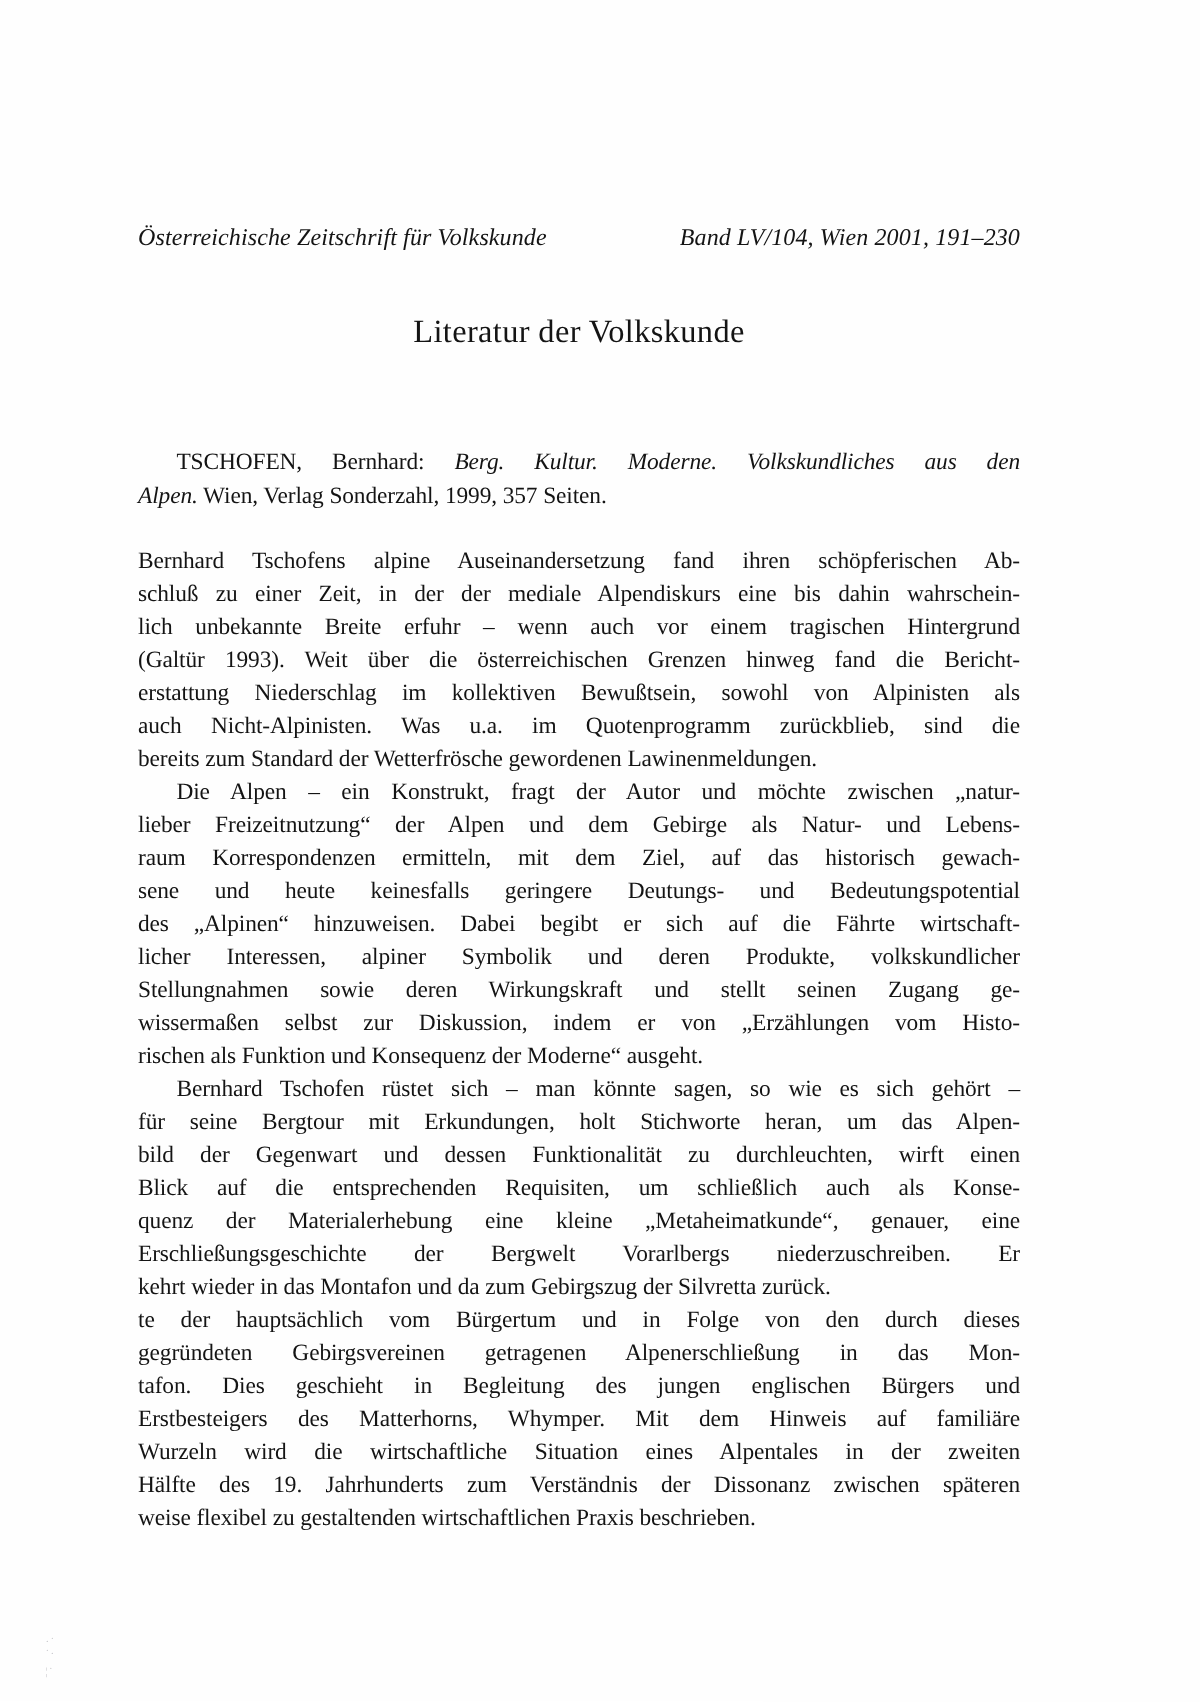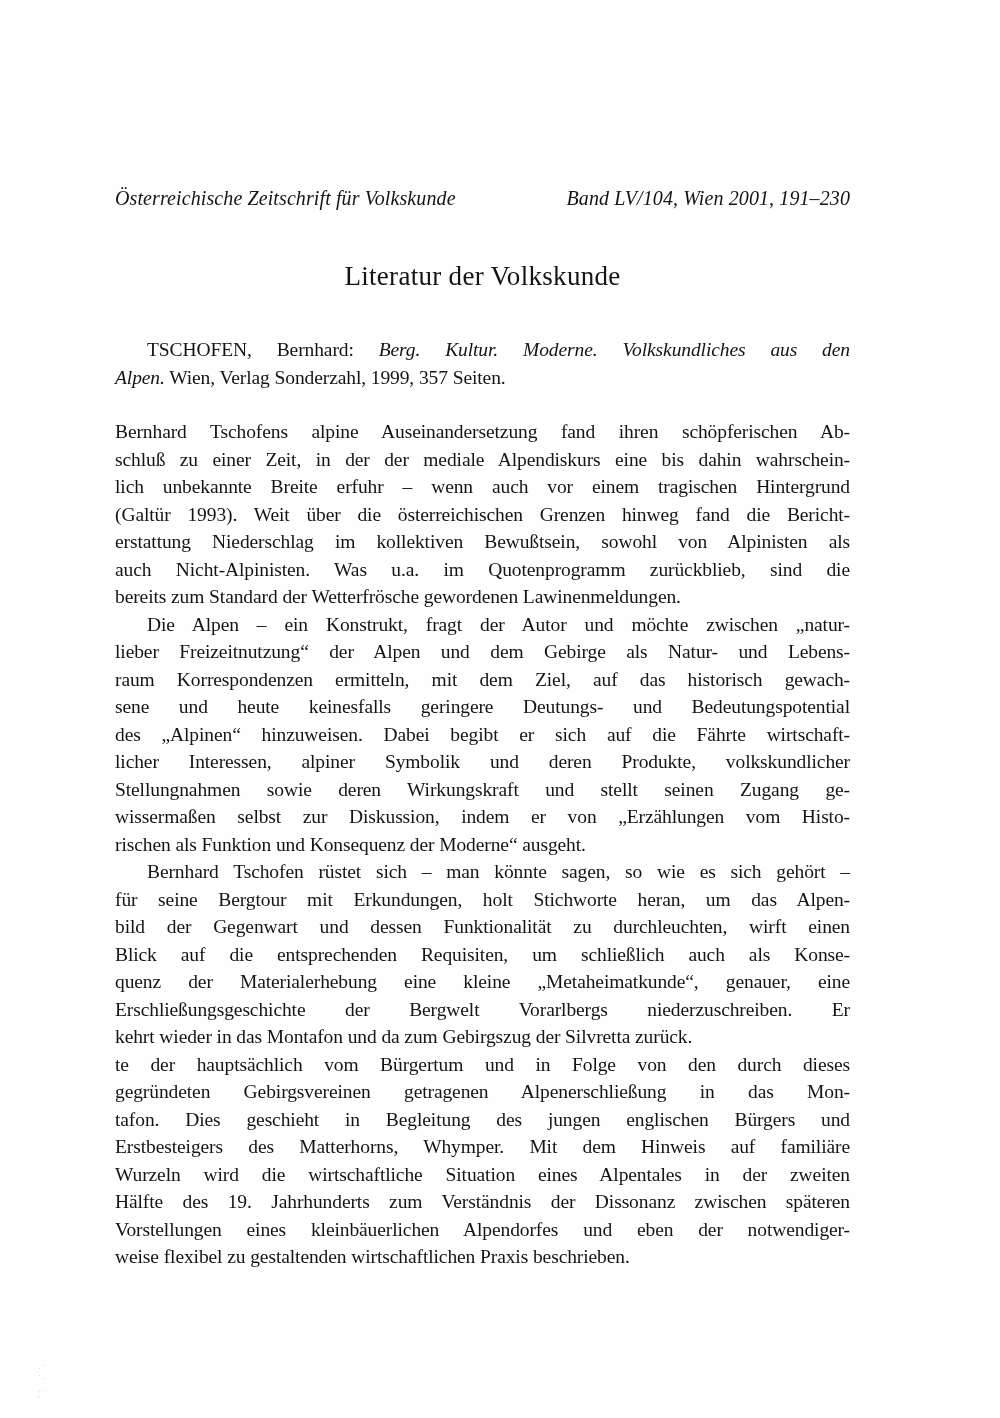--- a/index.html
+++ b/index.html
@@ -46,21 +46,21 @@
   .article-body {
     position: absolute;
     top: 336px;
     left: 115px;
     width: 735px;
     font-size: 19.5px;
     line-height: 27.5px;
     letter-spacing: -0.1px;
   }
   .para { margin: 0; }
-  .para.gap { margin-bottom: 27px; }
+  .para.gap { margin-bottom: 27px; margin-top: 36px; }
   .line {
     text-align: justify;
     text-align-last: justify;
     text-justify: inter-word;
   }
   .line.last { text-align-last: left; }
   .line.indent { text-indent: 32px; }
   .line em { font-style: italic; }
   .scan-artifact {
     position: absolute;
@@ -118,21 +118,20 @@
         <div class="line"><span>Erschließungsgeschichte der Bergwelt Vorarlbergs niederzuschreiben. Er</span></div>
         <div class="line last"><span>kehrt wieder in das Montafon und da zum Gebirgszug der Silvretta zurück.</span></div>
       </div>
       <div class="para">
         <div class="line"><span>te der hauptsächlich vom Bürgertum und in Folge von den durch dieses</span></div>
         <div class="line"><span>gegründeten Gebirgsvereinen getragenen Alpenerschließung in das Mon-</span></div>
         <div class="line"><span>tafon. Dies geschieht in Begleitung des jungen englischen Bürgers und</span></div>
         <div class="line"><span>Erstbesteigers des Matterhorns, Whymper. Mit dem Hinweis auf familiäre</span></div>
         <div class="line"><span>Wurzeln wird die wirtschaftliche Situation eines Alpentales in der zweiten</span></div>
         <div class="line"><span>Hälfte des 19. Jahrhunderts zum Verständnis der Dissonanz zwischen späteren</span></div>
-        <div class="line"><span>Vorstellungen eines kleinbäuerlichen Alpendorfes und eben der notwendiger-</span></div>
         <div class="line last"><span>weise flexibel zu gestaltenden wirtschaftlichen Praxis beschrieben.</span></div>
       </div>
     </div>
 
   <div class="scan-artifact" style="top:1363px; left:38px;">·˙<br>˙·</div>
   <div class="scan-artifact" style="top:1388px; left:38px;">¦˙</div>
 
 </div>
 
 </body></html>

